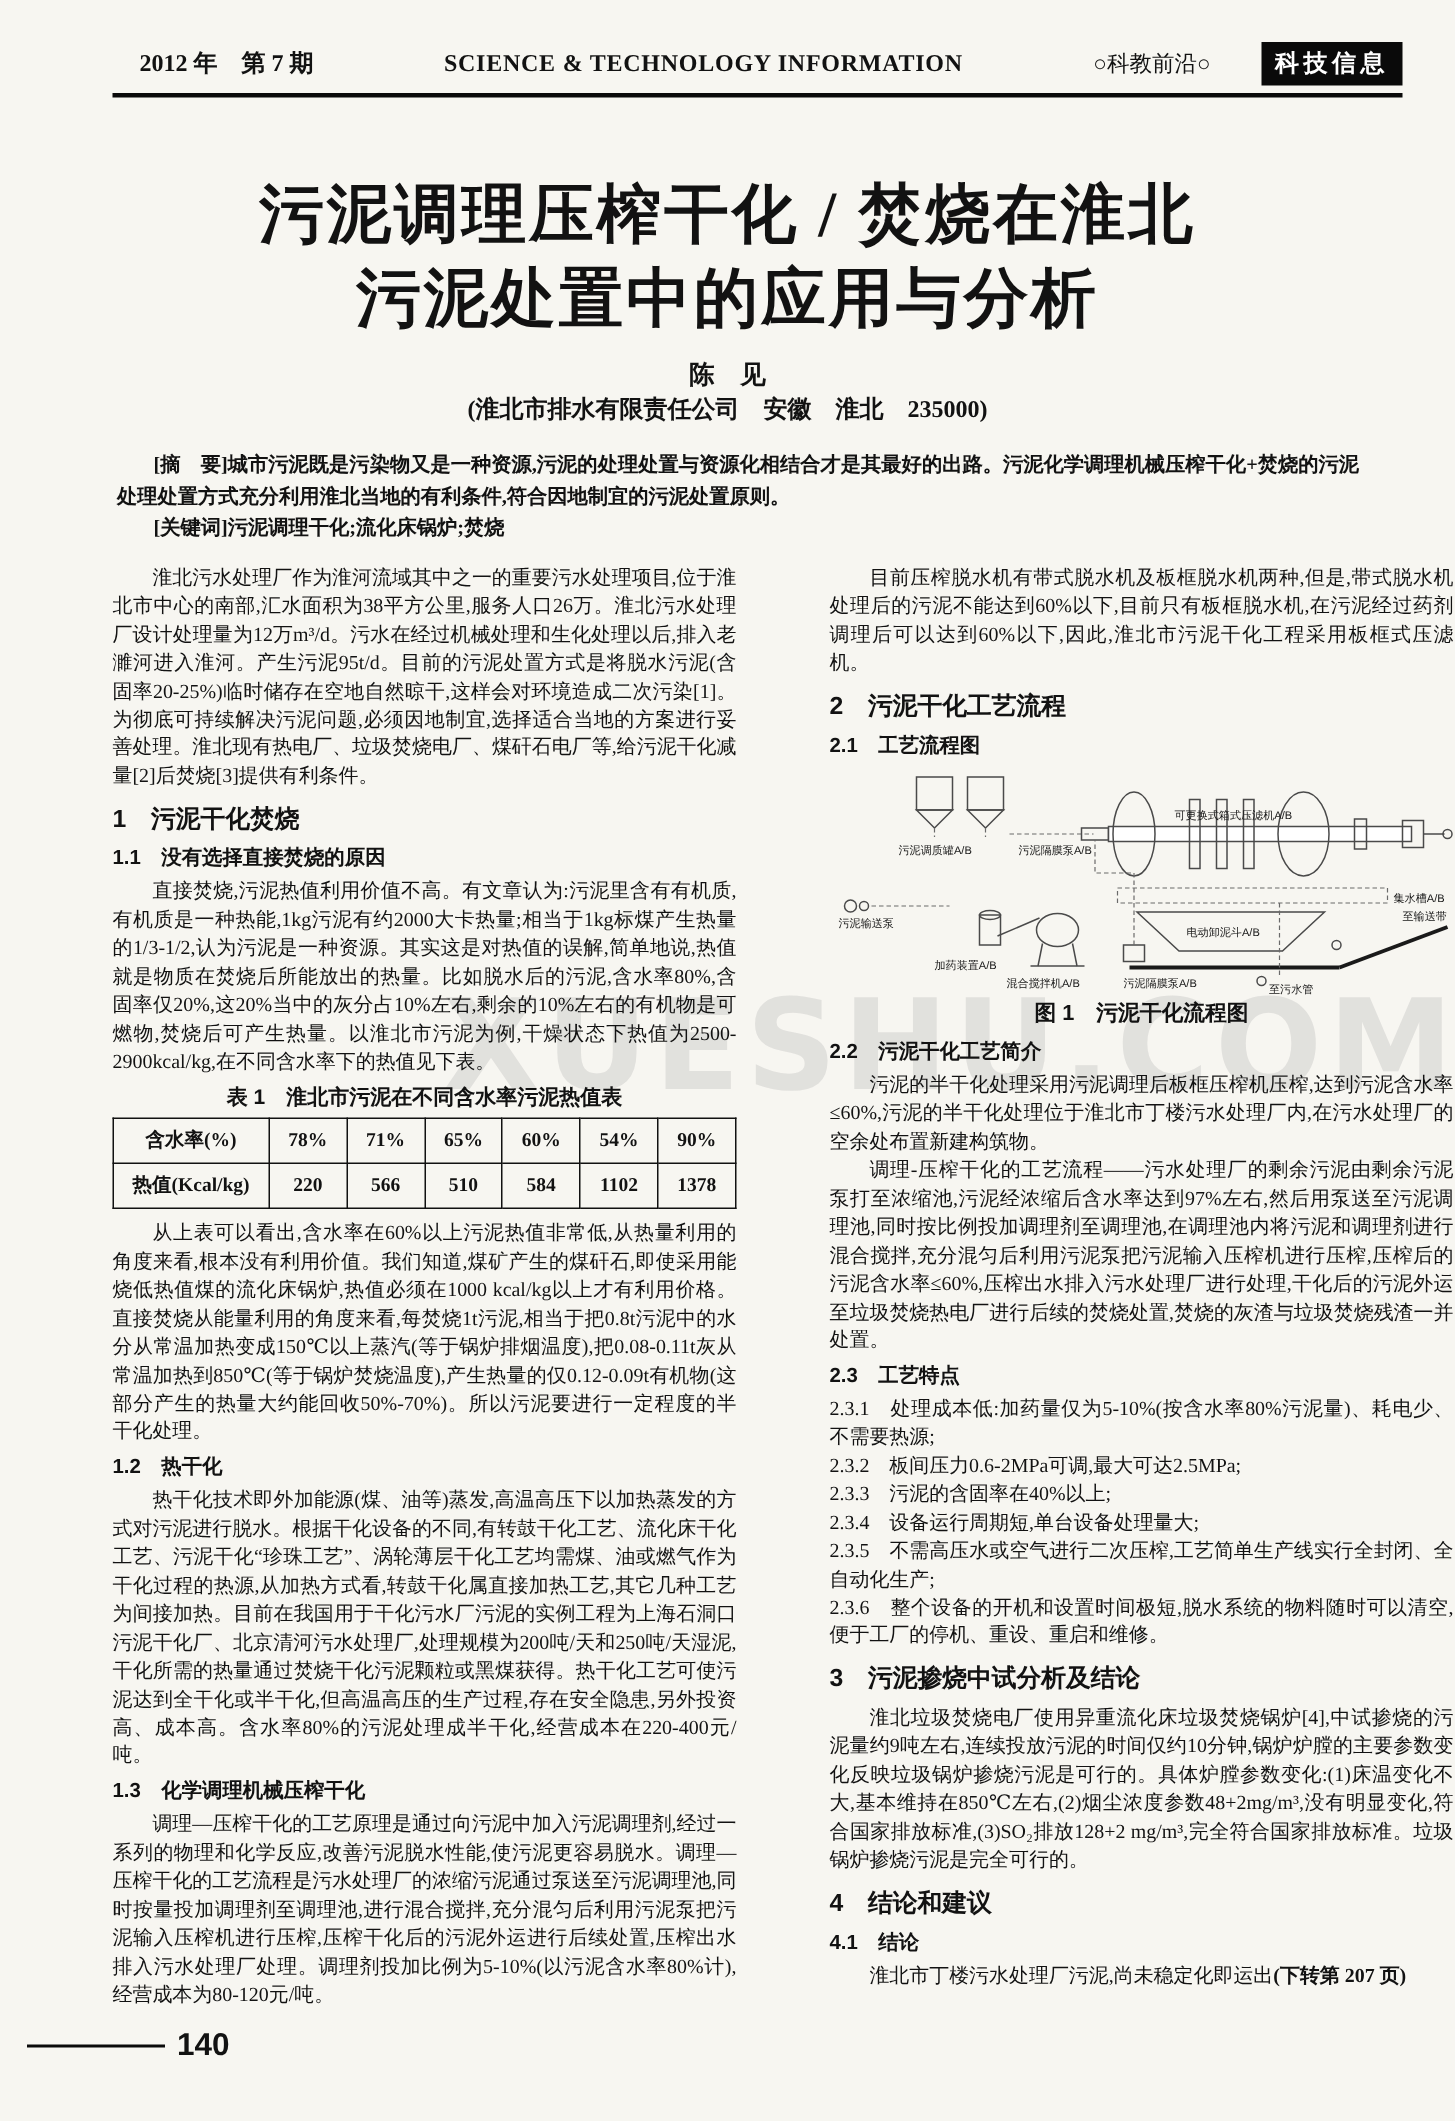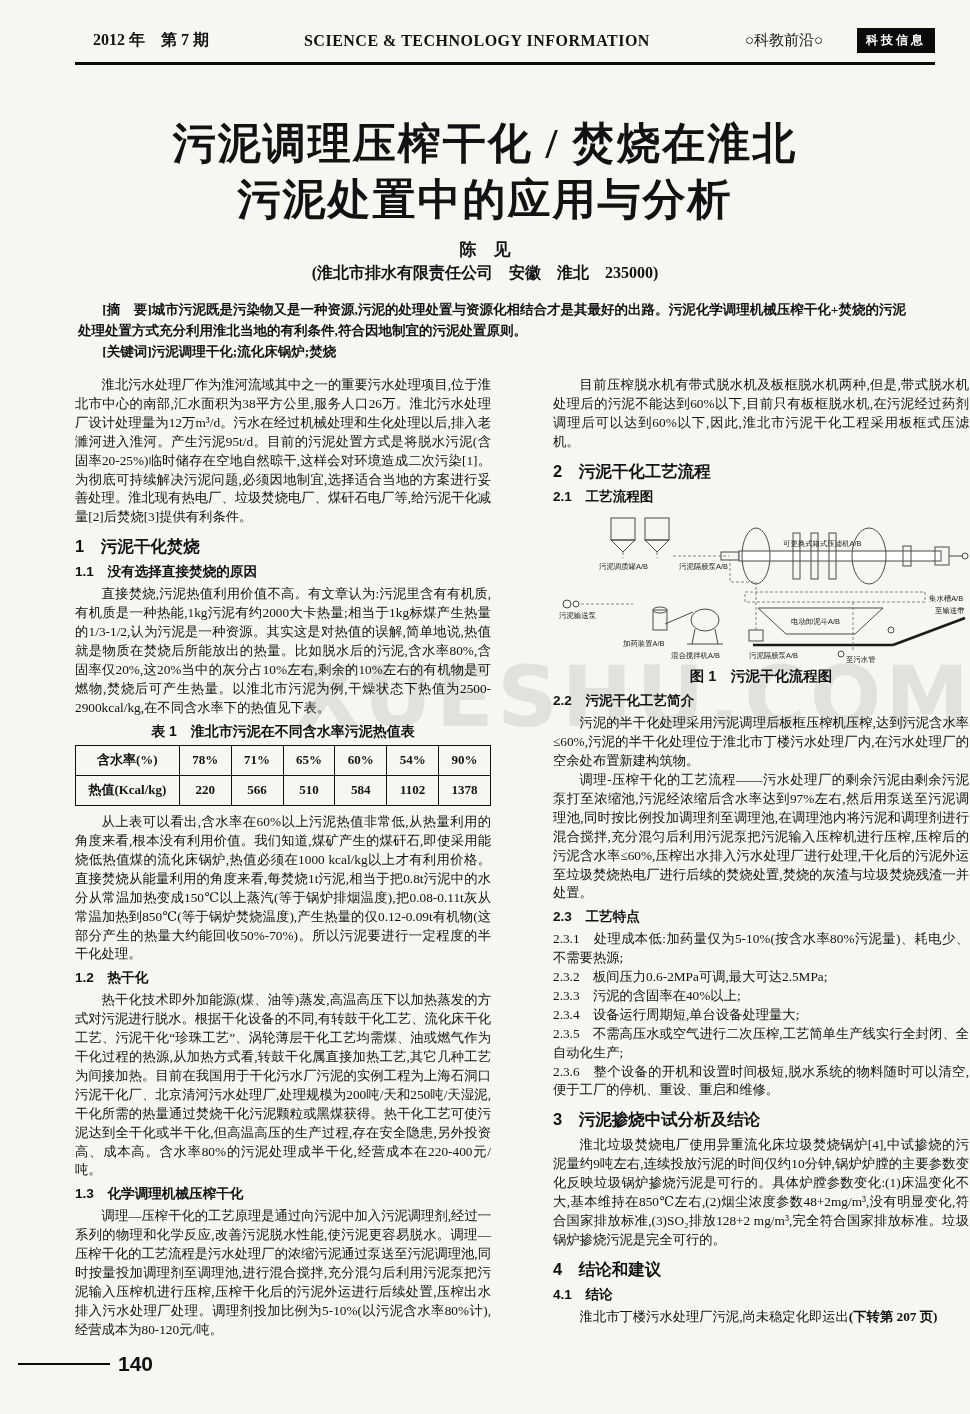--- a/index.html
+++ b/index.html
@@ -7,21 +7,21 @@
         font-family:"Liberation Serif","DejaVu Serif",serif;color:#121212;}
   
   .watermark{position:absolute;left:295px;top:648px;font-family:"DejaVu Sans",sans-serif;
              font-size:84px;font-weight:bold;letter-spacing:4px;color:rgba(175,175,175,0.30);
              z-index:0;white-space:nowrap;}
   
   .masthead{position:absolute;top:28px;left:75px;width:860px;display:flex;align-items:center;z-index:2;}
   .issue{font-weight:bold;font-size:16px;margin-left:18px;white-space:nowrap;}
   .journal-en{flex:1;text-align:center;font-weight:bold;font-size:16px;letter-spacing:0.5px;white-space:nowrap;}
   .column-tag{font-size:15px;margin-right:34px;white-space:nowrap;}
-  .journal-cn{background:#0a0a0a;color:#fff;font-weight:bold;font-size:12px;
+  .journal-cn{background:#0a0a0a;color:#fff;font-weight:bold;font-size:16px;
               padding:4px 9px;letter-spacing:3px;font-family:"Liberation Sans",sans-serif;white-space:nowrap;}
   .rule{position:absolute;top:62px;left:75px;width:860px;height:3px;background:#0a0a0a;z-index:2;}
   
   .title{position:absolute;top:116px;left:0;width:100%;margin:0;text-align:center;
          font-size:43px;line-height:1.3;font-weight:bold;letter-spacing:2px;z-index:2;}
   .author{position:absolute;top:238px;left:0;width:100%;text-align:center;
           font-size:17px;font-weight:bold;z-index:2;}
   .affil{position:absolute;top:263px;left:0;width:100%;text-align:center;
          font-size:16px;font-weight:bold;z-index:2;}
   

